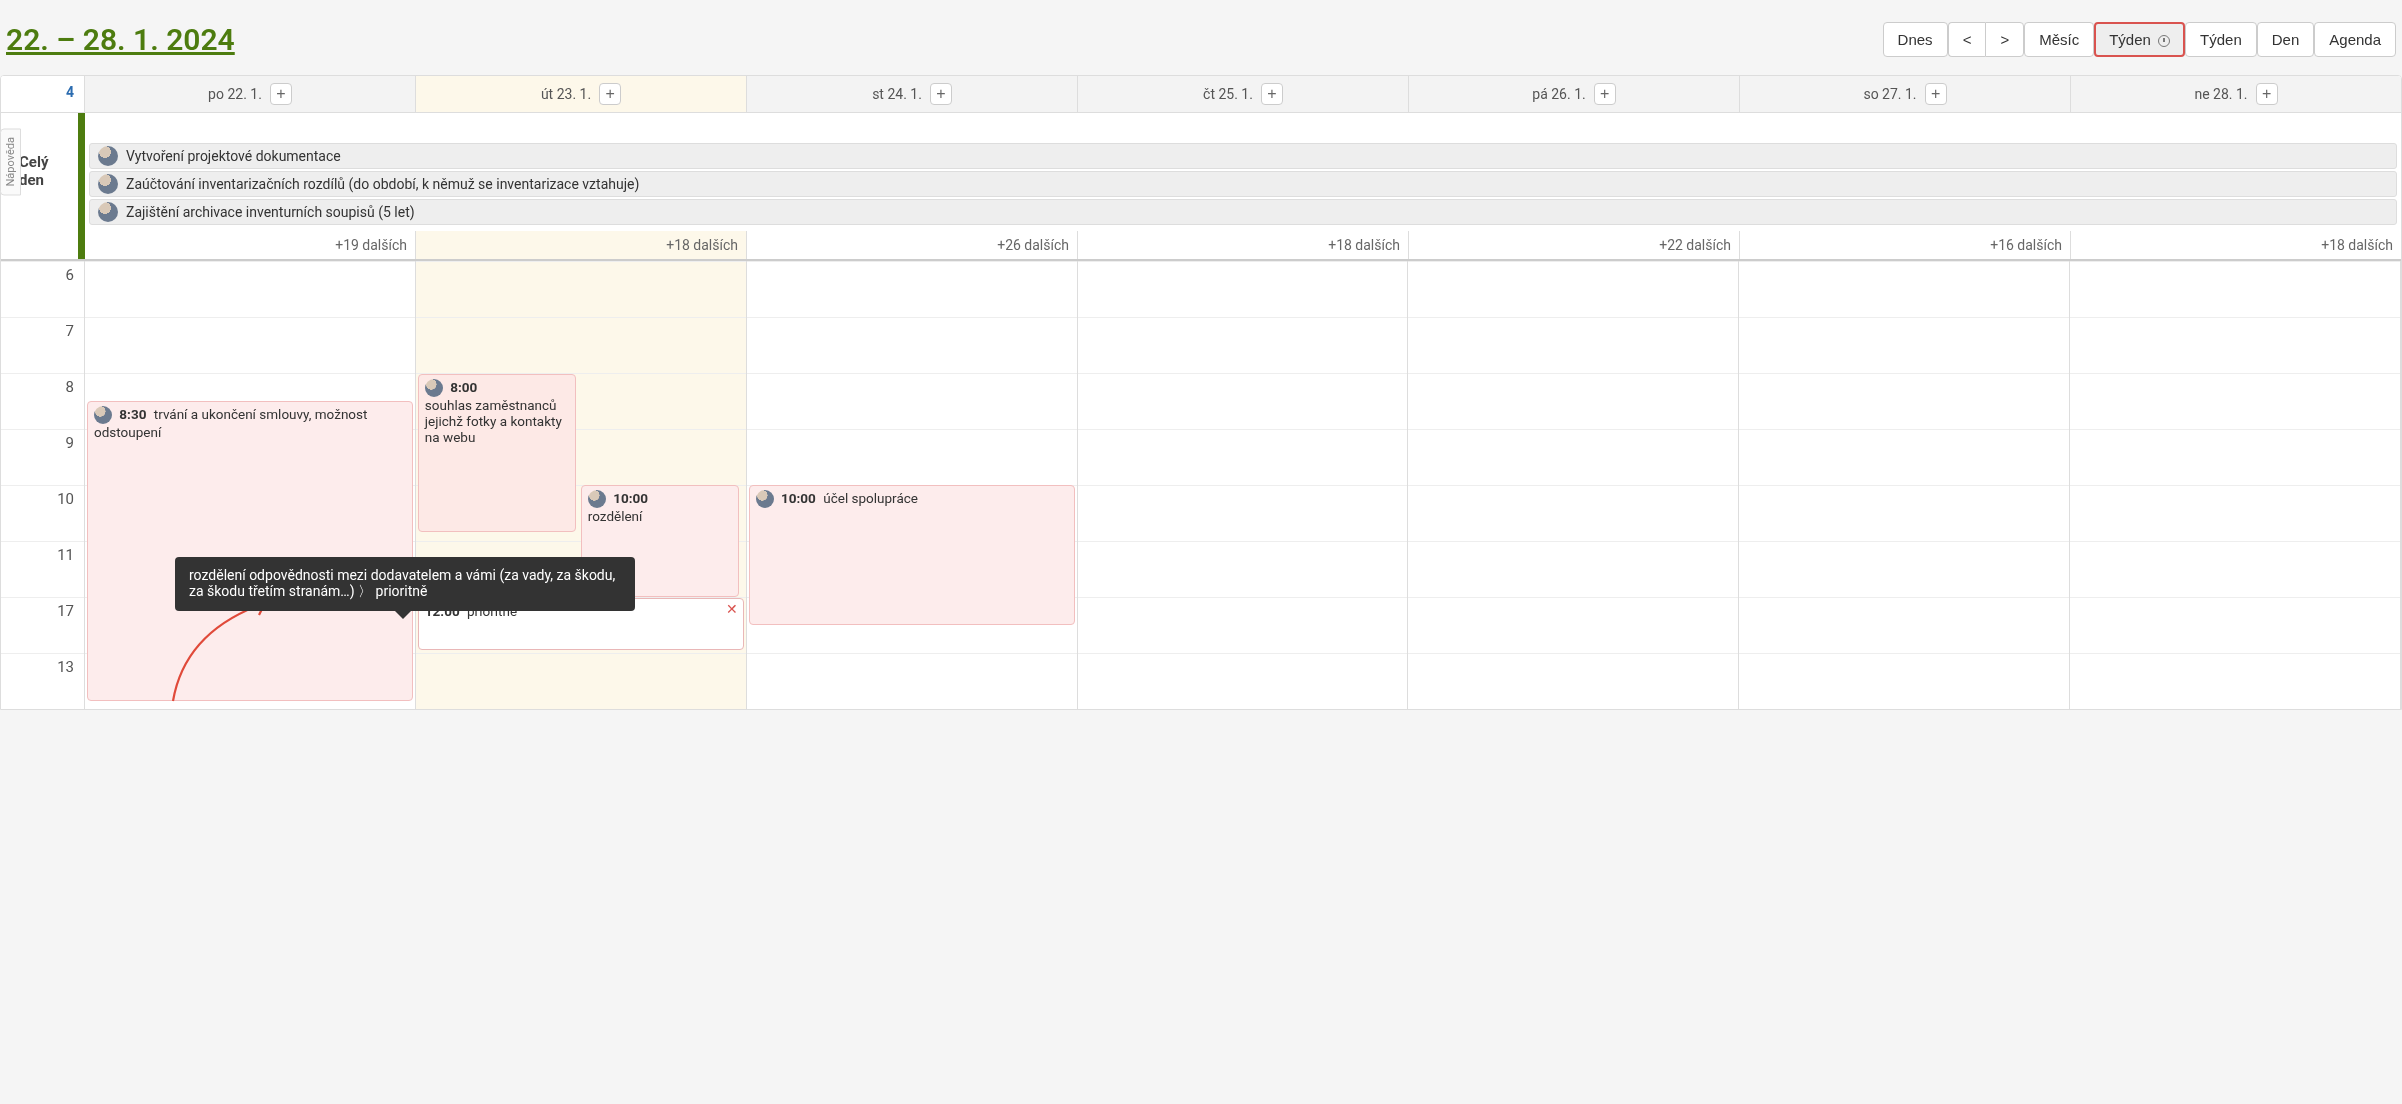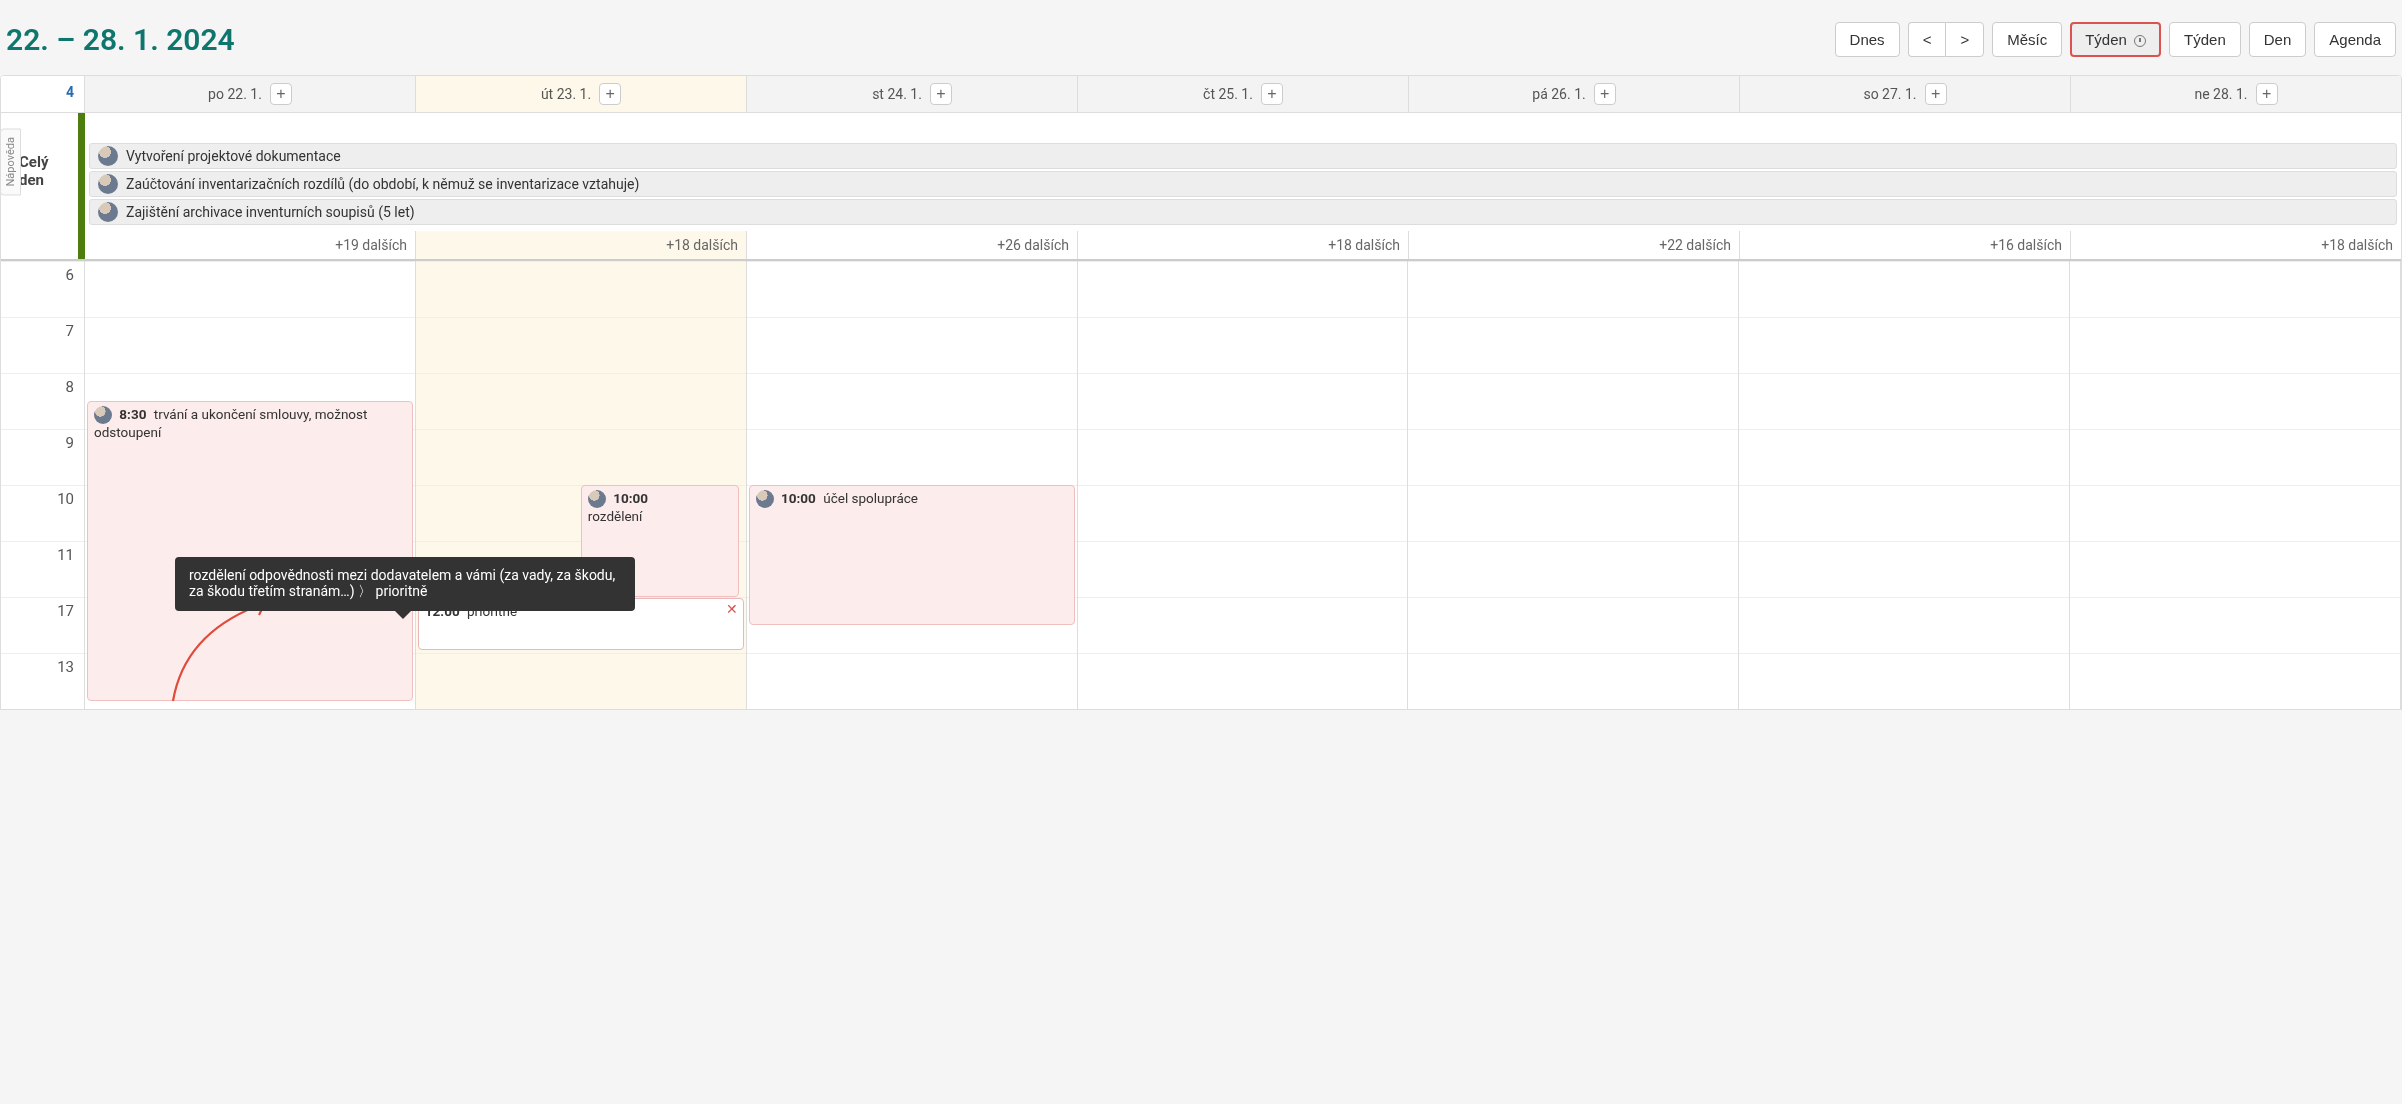--- a/index.html
+++ b/index.html
@@ -10,25 +10,26 @@
     font-size: 14px;
   }
   .container { padding: 4px 0; }
   .header {
     display: flex;
     justify-content: space-between;
     align-items: center;
     padding: 18px 6px 18px 6px;
   }
   .title {
-    color: #0f766e;
+    color: #4d7c0f;
     font-size: 30px;
     font-weight: 600;
-  }
-  .toolbar { display: flex; gap: 8px; align-items: flex-end; }
+    text-decoration: underline;
+  }
+  .toolbar { display: flex; align-items: flex-end; }
   .btn {
     background: #fff;
     border: 1px solid #ccc;
     border-radius: 4px;
     padding: 8px 14px;
     font-size: 15px;
     color: #333;
     cursor: pointer;
   }
   .btn-group { display: flex; }
@@ -351,20 +352,25 @@
 
         <div class="day-col today">
           <div class="hour-line"></div>
             <div class="hour-line"></div>
             <div class="hour-line"></div>
             <div class="hour-line"></div>
           <div class="hour-line"></div>
             <div class="hour-line"></div>
             <div class="hour-line"></div>
             <div class="hour-line"></div>
+          <div class="event small" style="top:113px; left:2px; width:48%; height:158px; background:#fde9e6">
+            <span class="av"></span>
+            <span class="time">8:00</span><br>
+            <span>souhlas zaměstnanců jejichž fotky a kontakty na webu</span>
+          </div>
           <div class="event small" style="top:224px; left:50%; width:48%; height:112px">
             <span class="av"></span>
             <span class="time">10:00</span><br>
             <span>rozdělení</span>
           </div>
           <div class="event small" style="top:337px; left:2px; right:2px; height:52px; background:#fff; border-color:#e9b7b7">
             <span class="time">12:00</span>
             <span>prioritně</span>
             <span class="close-x">✕</span>
           </div>

